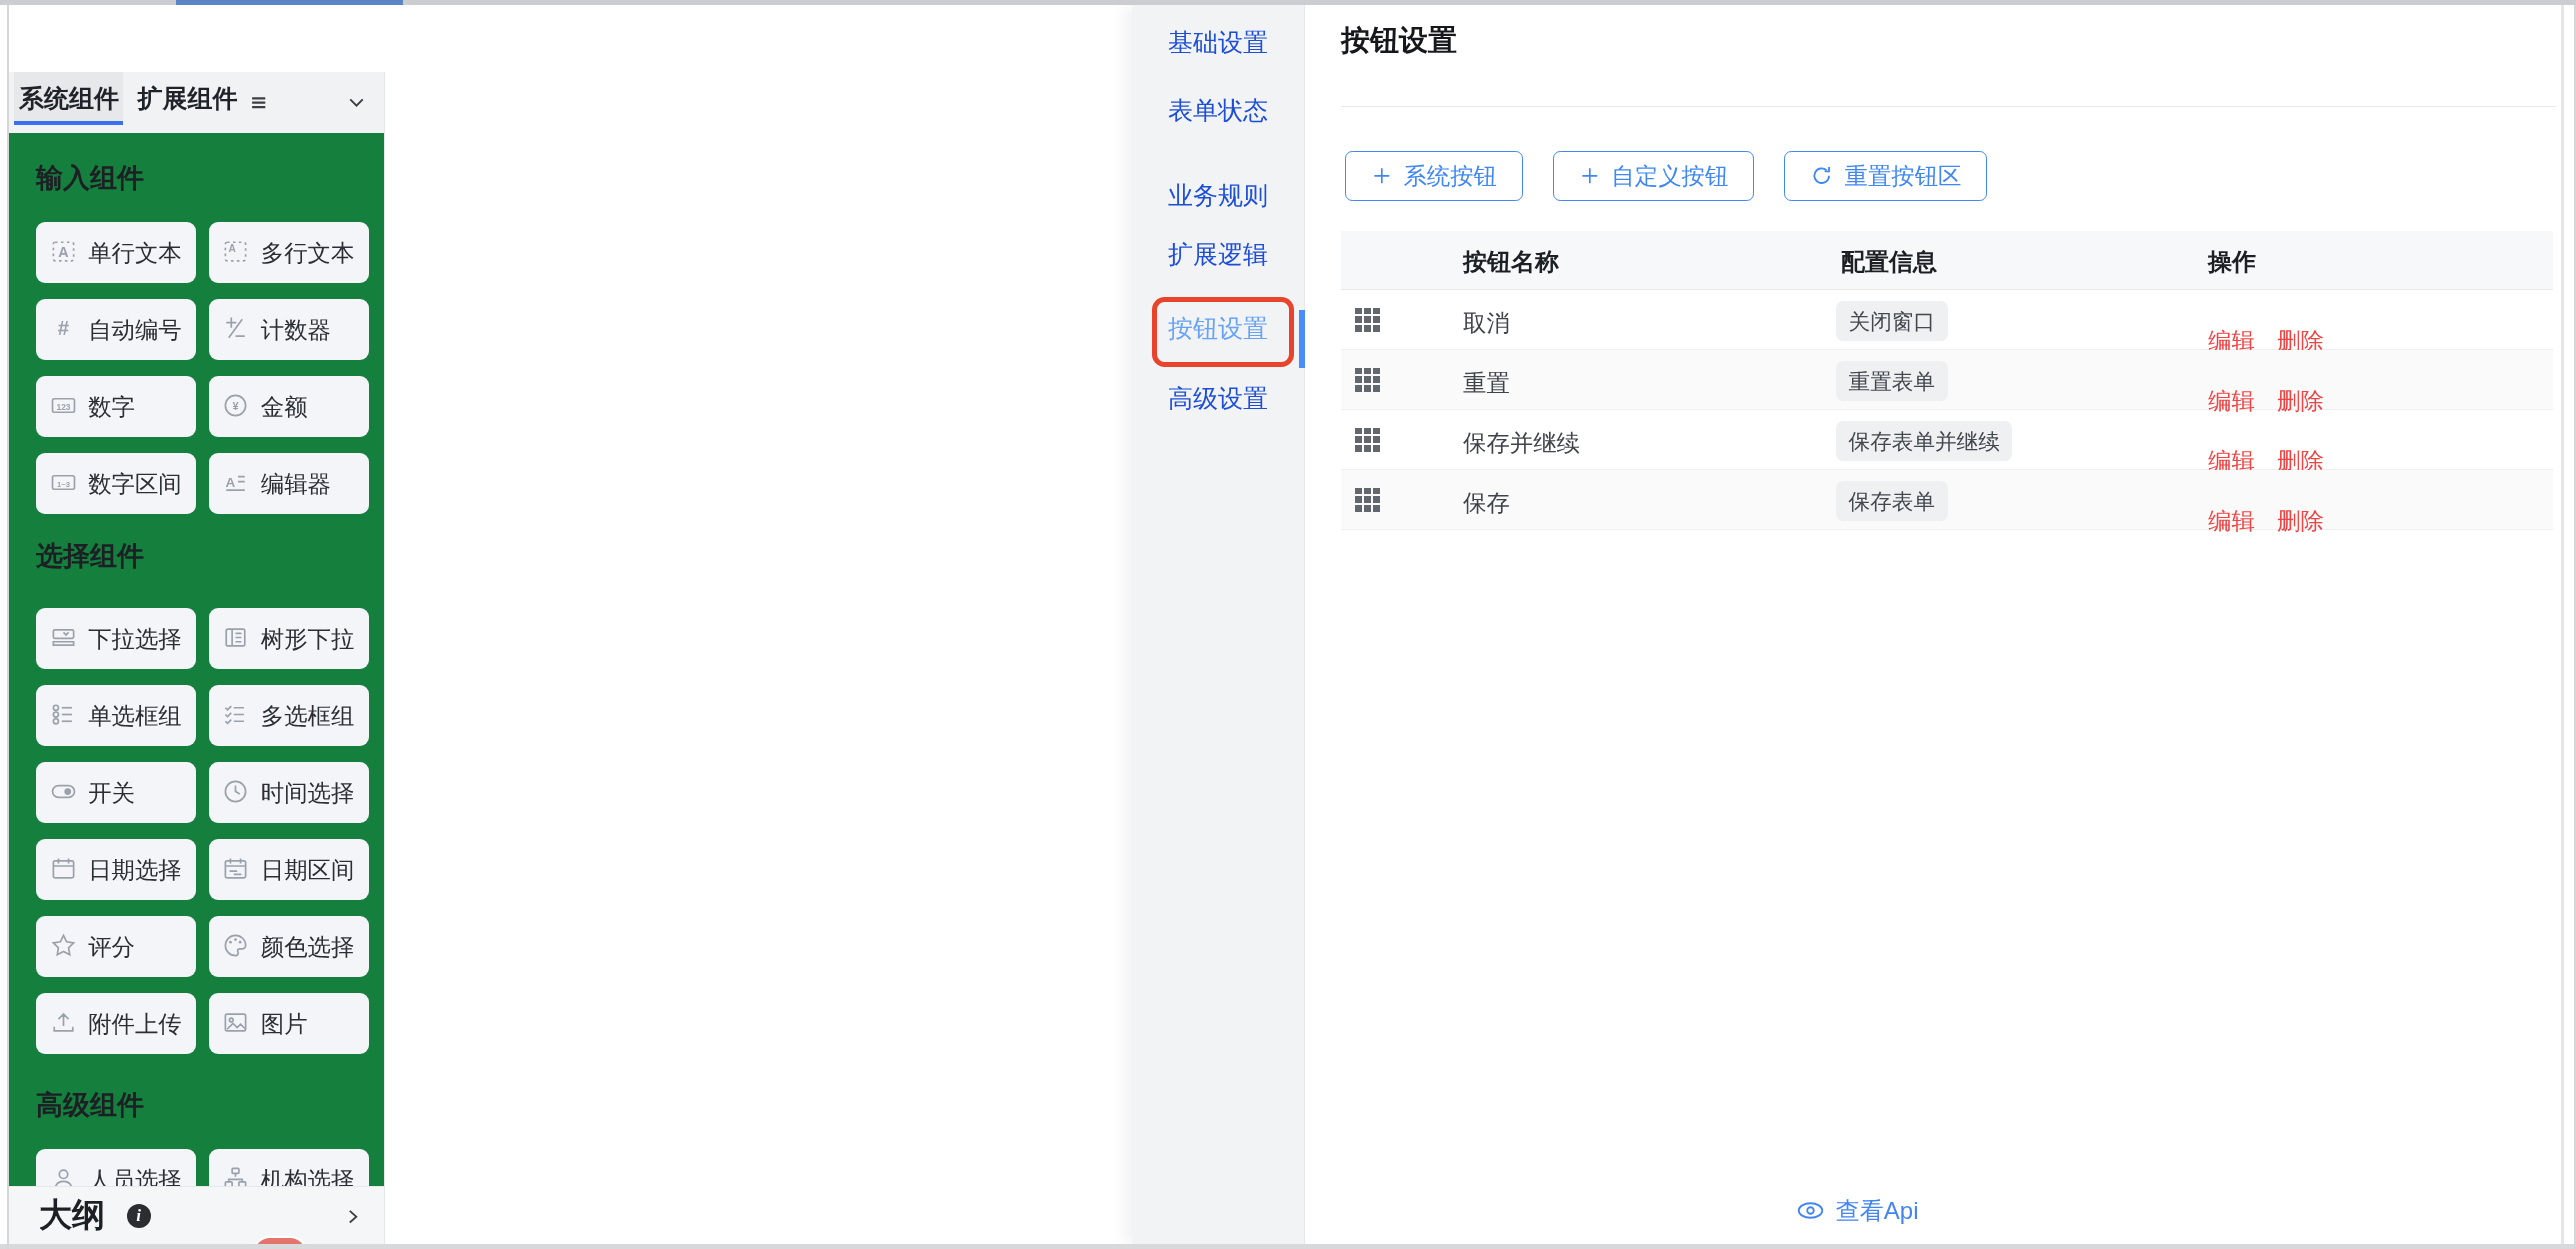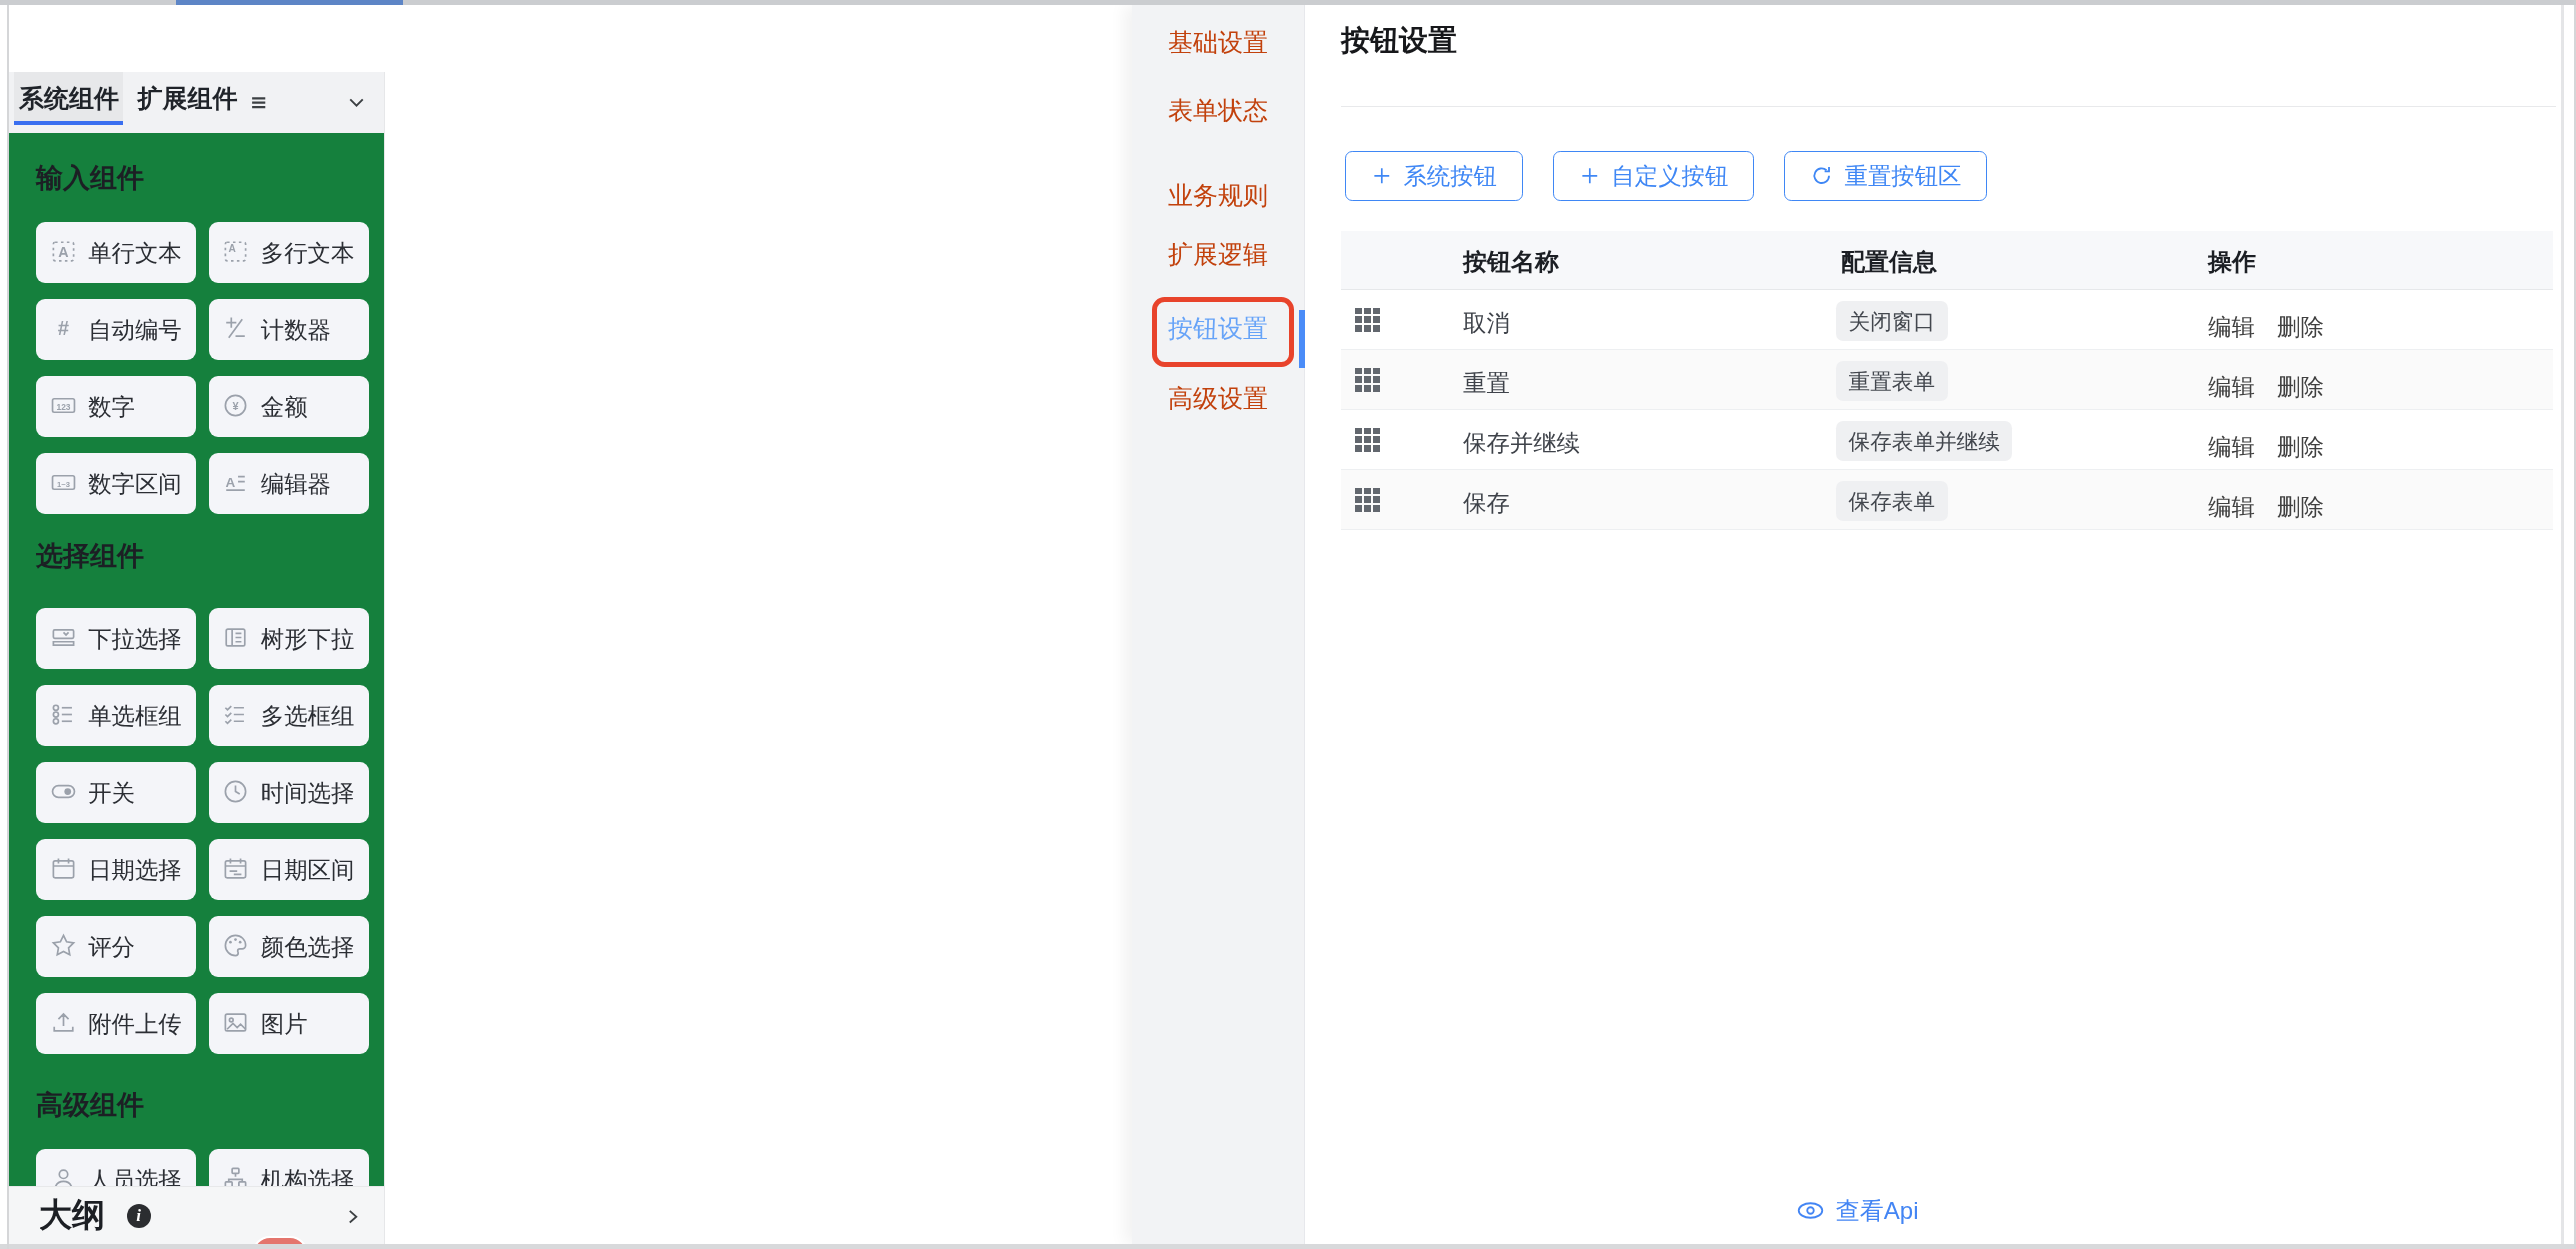--- a/index.html
+++ b/index.html
@@ -51,21 +51,21 @@
   .f-label { width:97px; text-align:right; font-size:24px; color:#3c4047; flex:none; }
   .f-label .req { color:#f04c3e; margin-right:5.4px; }
   .f-input { margin-left:7.2px; height:40px; flex:1; background:#fff; border:0.9px solid #dcdfe6; border-radius:5.4px;
     display:flex; align-items:center; padding-left:16px; font-size:23.4px; color:#b1b6bf; }
   .field-plain .f-input { height:45px; }
 
   
   .drawer { position:absolute; left:1132px; top:4.5px; width:1444px; height:1239px; z-index:40;
     box-shadow:-7.2px 0 16px rgba(0,0,0,0.06); }
   .drawer-menu { position:absolute; left:0; top:0; width:173px; height:1239px; background:#f2f3f5; border-right:0.9px solid #e7e8ec; }
-  .menu-item { position:absolute; left:36px; font-size:25px; color:#c2410c; cursor:pointer; white-space:nowrap; }
+  .menu-item { position:absolute; left:36px; font-size:25px; color:#1d4ed8; cursor:pointer; white-space:nowrap; }
   .menu-item.active { color:#66a3f8; }
   .annotation-box { position:absolute; left:20px; top:292px; width:142px; height:70px; border:5.4px solid #e8432b;
     border-radius:12.6px; pointer-events:none; }
   .active-bar { position:absolute; left:167px; top:305px; width:7.2px; height:58px; background:#4a8cf8; }
   .drawer-content { position:absolute; left:173px; top:0; width:1271px; height:1239px; background:#fff; }
   .panel-title { position:absolute; left:36px; top:16px; font-size:29px; font-weight:600; color:#17181b; }
   .panel-divider { position:absolute; left:36px; top:101px; width:1215px; height:1.8px; background:#e8e9eb; }
   .btn-row { position:absolute; left:40px; top:146px; display:flex; gap:30px; }
   .o-btn { height:50px; border:1.8px solid #3f87f5; border-radius:7.2px; background:#fff; color:#3f87f5;
     font-size:23.4px; display:flex; align-items:center; justify-content:center; gap:10.8px; padding:0 25px; cursor:pointer; white-space:nowrap; }
@@ -74,21 +74,21 @@
   .bt-header { position:relative; height:59px; background:#f7f8fa; border-bottom:0.9px solid #e6e8ea; }
   .bt-header span { position:absolute; top:15.3px; font-size:24px; font-weight:600; color:#1c1f24; }
   .bt-row { position:relative; height:60px; border-bottom:0.9px solid #edeff1; }
   .bt-row.alt { background:#fafafa; }
   .handle { position:absolute; left:14.4px; top:18px; width:24px; height:24px; display:grid;
     grid-template-columns:repeat(3,6.3px); grid-template-rows:repeat(3,6.3px); gap:2.7px; cursor:grab; }
   .handle i { background:#62676e; }
   .cell-name { position:absolute; left:122px; top:17px; font-size:23.4px; color:#3f434a; }
   .cell-tag { position:absolute; left:495px; top:11.7px; background:#eff0f2; border-radius:7.2px; padding:5.4px 12.6px;
     font-size:21.6px; color:#43474e; white-space:nowrap; }
-  .lnk { position:absolute; top:21px; font-size:23.4px; color:#404040; cursor:pointer; }
+  .lnk { position:absolute; top:35px; font-size:23.4px; color:#ef4444; cursor:pointer; }
   .api-link { position:absolute; left:491px; top:1190px; display:flex; align-items:center; gap:10.8px;
     font-size:24px; color:#4385f4; cursor:pointer; }
   .drawer-scroll { position:absolute; left:1429px; top:0; width:2.7px; height:1239px; background:#e4e5e7; }
 </style>
 </head>
 <body>
 
 <div id="window">
   <div class="chrome-top">
     <div class="tab-accent" style="background: rgb(93, 133, 198);"></div>

